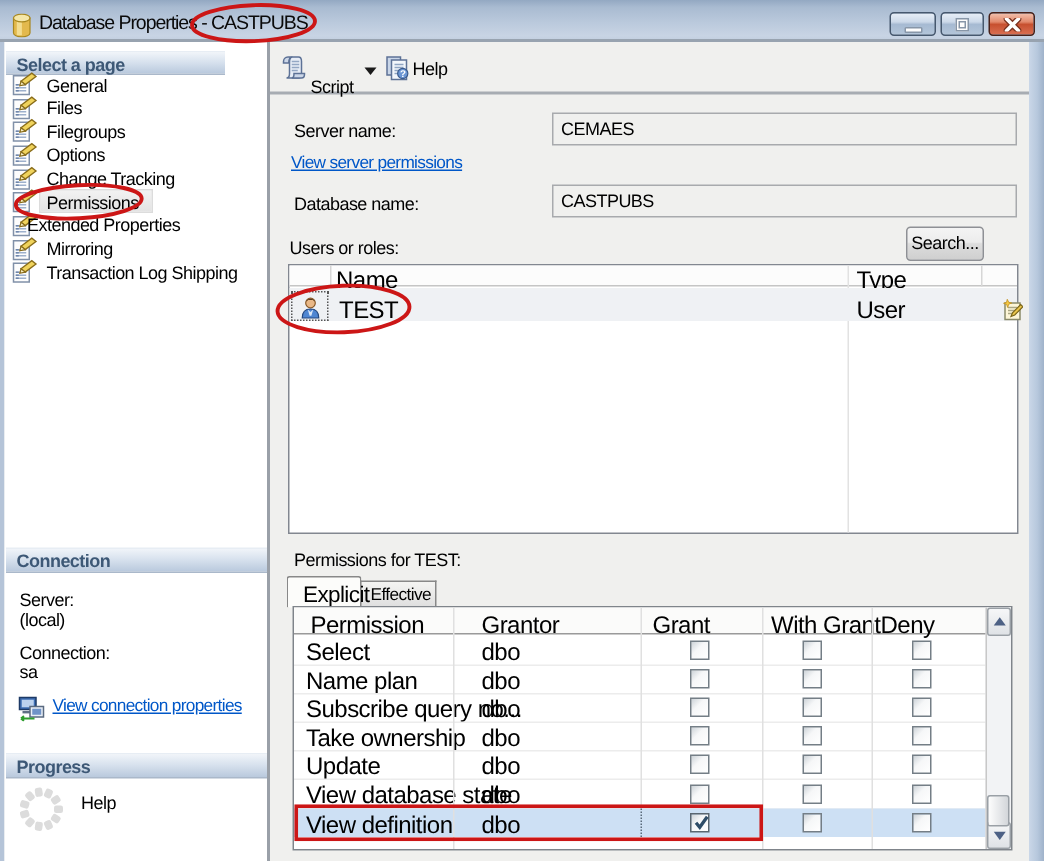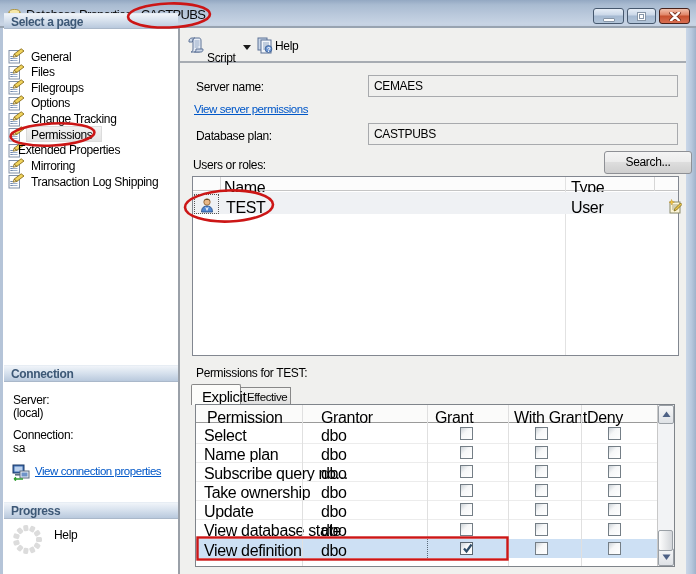--- a/index.html
+++ b/index.html
@@ -38,21 +38,21 @@
       <path d="M2 0.5 L10 8.5 M10 0.5 L2 8.5" stroke="#7c3420" stroke-width="4.2" stroke-linecap="round"></path>
       <path d="M2 0.5 L10 8.5 M10 0.5 L2 8.5" stroke="#ffffff" stroke-width="2.4" stroke-linecap="round"></path>
     </svg>
   </div>
 
 <div class="abs" style="left:0;top:28px;width:3px;height:546px;background:#b5c4d8"></div>
 <div class="abs" style="left:686px;top:28px;width:10px;height:546px;background:linear-gradient(90deg,#cad7e8 0%,#b7c8dd 55%,#9fb2ca 100%)"></div>
 
 <div class="abs" style="left:3px;top:28px;width:175px;height:546px;background:#ffffff"></div>
 <div class="abs" style="left:178px;top:28px;width:2px;height:546px;background:#9aa0a8"></div>
-<div class="abs hdr" style="left:4px;top:13px;width:174px;height:16px">Select a page</div>
+<div class="abs hdr" style="left:4px;top:34px;width:146px;height:16px">Select a page</div>
 <div class="abs hdr" style="left:4px;top:365px;width:174px;height:17px">Connection</div>
 <div class="abs hdr" style="left:4px;top:502px;width:174px;height:17px">Progress</div>
 
 <svg class="abs" style="left:8px;top:48px" width="17" height="16" viewBox="0 0 17 16">
 <rect x="1" y="2.5" width="10.5" height="12.5" fill="#fdfdfd" stroke="#8090a8" stroke-width="1"></rect>
 <g stroke="#9db0cc" stroke-width="1">
       <path d="M2.5 8.5h7M2.5 10.5h7M2.5 12.5h7"></path>
     </g>
 <g stroke="#6f86ab" stroke-width="1">
       <path d="M2.5 8.5h2M2.5 10.5h2M2.5 12.5h2"></path>
@@ -210,24 +210,24 @@
       <path d="M7 7h6M7 9h6M7 11h6M7 13h4"></path>
     </g>
 <circle cx="12.5" cy="13" r="3.4" fill="#6b96d4" stroke="#3a5a8c" stroke-width="0.8"></circle>
 <text x="12.5" y="15.5" font-family="Liberation Sans" font-size="6.5" fill="#fff" text-anchor="middle" font-weight="bold">?</text>
 </svg>
 <div class="abs lbl" style="left:275px;top:39px">Help</div>
 
 <div class="abs lbl" style="left:196px;top:80px">Server name:</div>
 <div class="abs tbx" style="left:368px;top:75px;width:310px;height:22px">CEMAES</div>
 <div class="abs link" style="left:194px;top:103px">View server permissions</div>
-<div class="abs lbl" style="left:196px;top:129px">Database plan:</div>
+<div class="abs lbl" style="left:196px;top:129px">Database name:</div>
 <div class="abs tbx" style="left:368px;top:123px;width:310px;height:22px">CASTPUBS</div>
 <div class="abs lbl" style="left:193px;top:158px">Users or roles:</div>
-<div class="abs" style="left:604px;top:151px;width:88px;height:23px;border:1px solid #8e9095;border-radius:3px;background:linear-gradient(180deg,#f4f4f4 0%,#ececec 45%,#dddddd 50%,#cfcfcf 100%);text-align:center;line-height:21px;font-size:12px">Search...</div>
+<div class="abs" style="left:604px;top:151px;width:52px;height:23px;border:1px solid #8e9095;border-radius:3px;background:linear-gradient(180deg,#f4f4f4 0%,#ececec 45%,#dddddd 50%,#cfcfcf 100%);text-align:center;line-height:21px;font-size:12px">Search...</div>
 
 <div class="abs" style="left:192px;top:176px;width:487px;height:180px;background:#fff;border:1px solid #828790"></div>
 <div class="abs" style="left:193px;top:177px;width:485px;height:14px;background:#fcfcfc;border-bottom:1px solid #c5c5c5"></div>
 <div class="abs cell" style="left:224px;top:179px">Name</div>
 <div class="abs cell" style="left:571px;top:179px">Type</div>
 <div class="abs" style="left:220px;top:177px;width:1px;height:14px;background:#d6d6d6"></div>
 <div class="abs" style="left:565px;top:177px;width:1px;height:178px;background:#e2e2e2"></div>
 <div class="abs" style="left:654px;top:177px;width:1px;height:14px;background:#d6d6d6"></div>
 <div class="abs" style="left:193px;top:192px;width:485px;height:22px;background:#eff1f4"></div>
 <div class="abs" style="left:194px;top:194px;width:25px;height:20px;border:1px dotted #555"></div>

